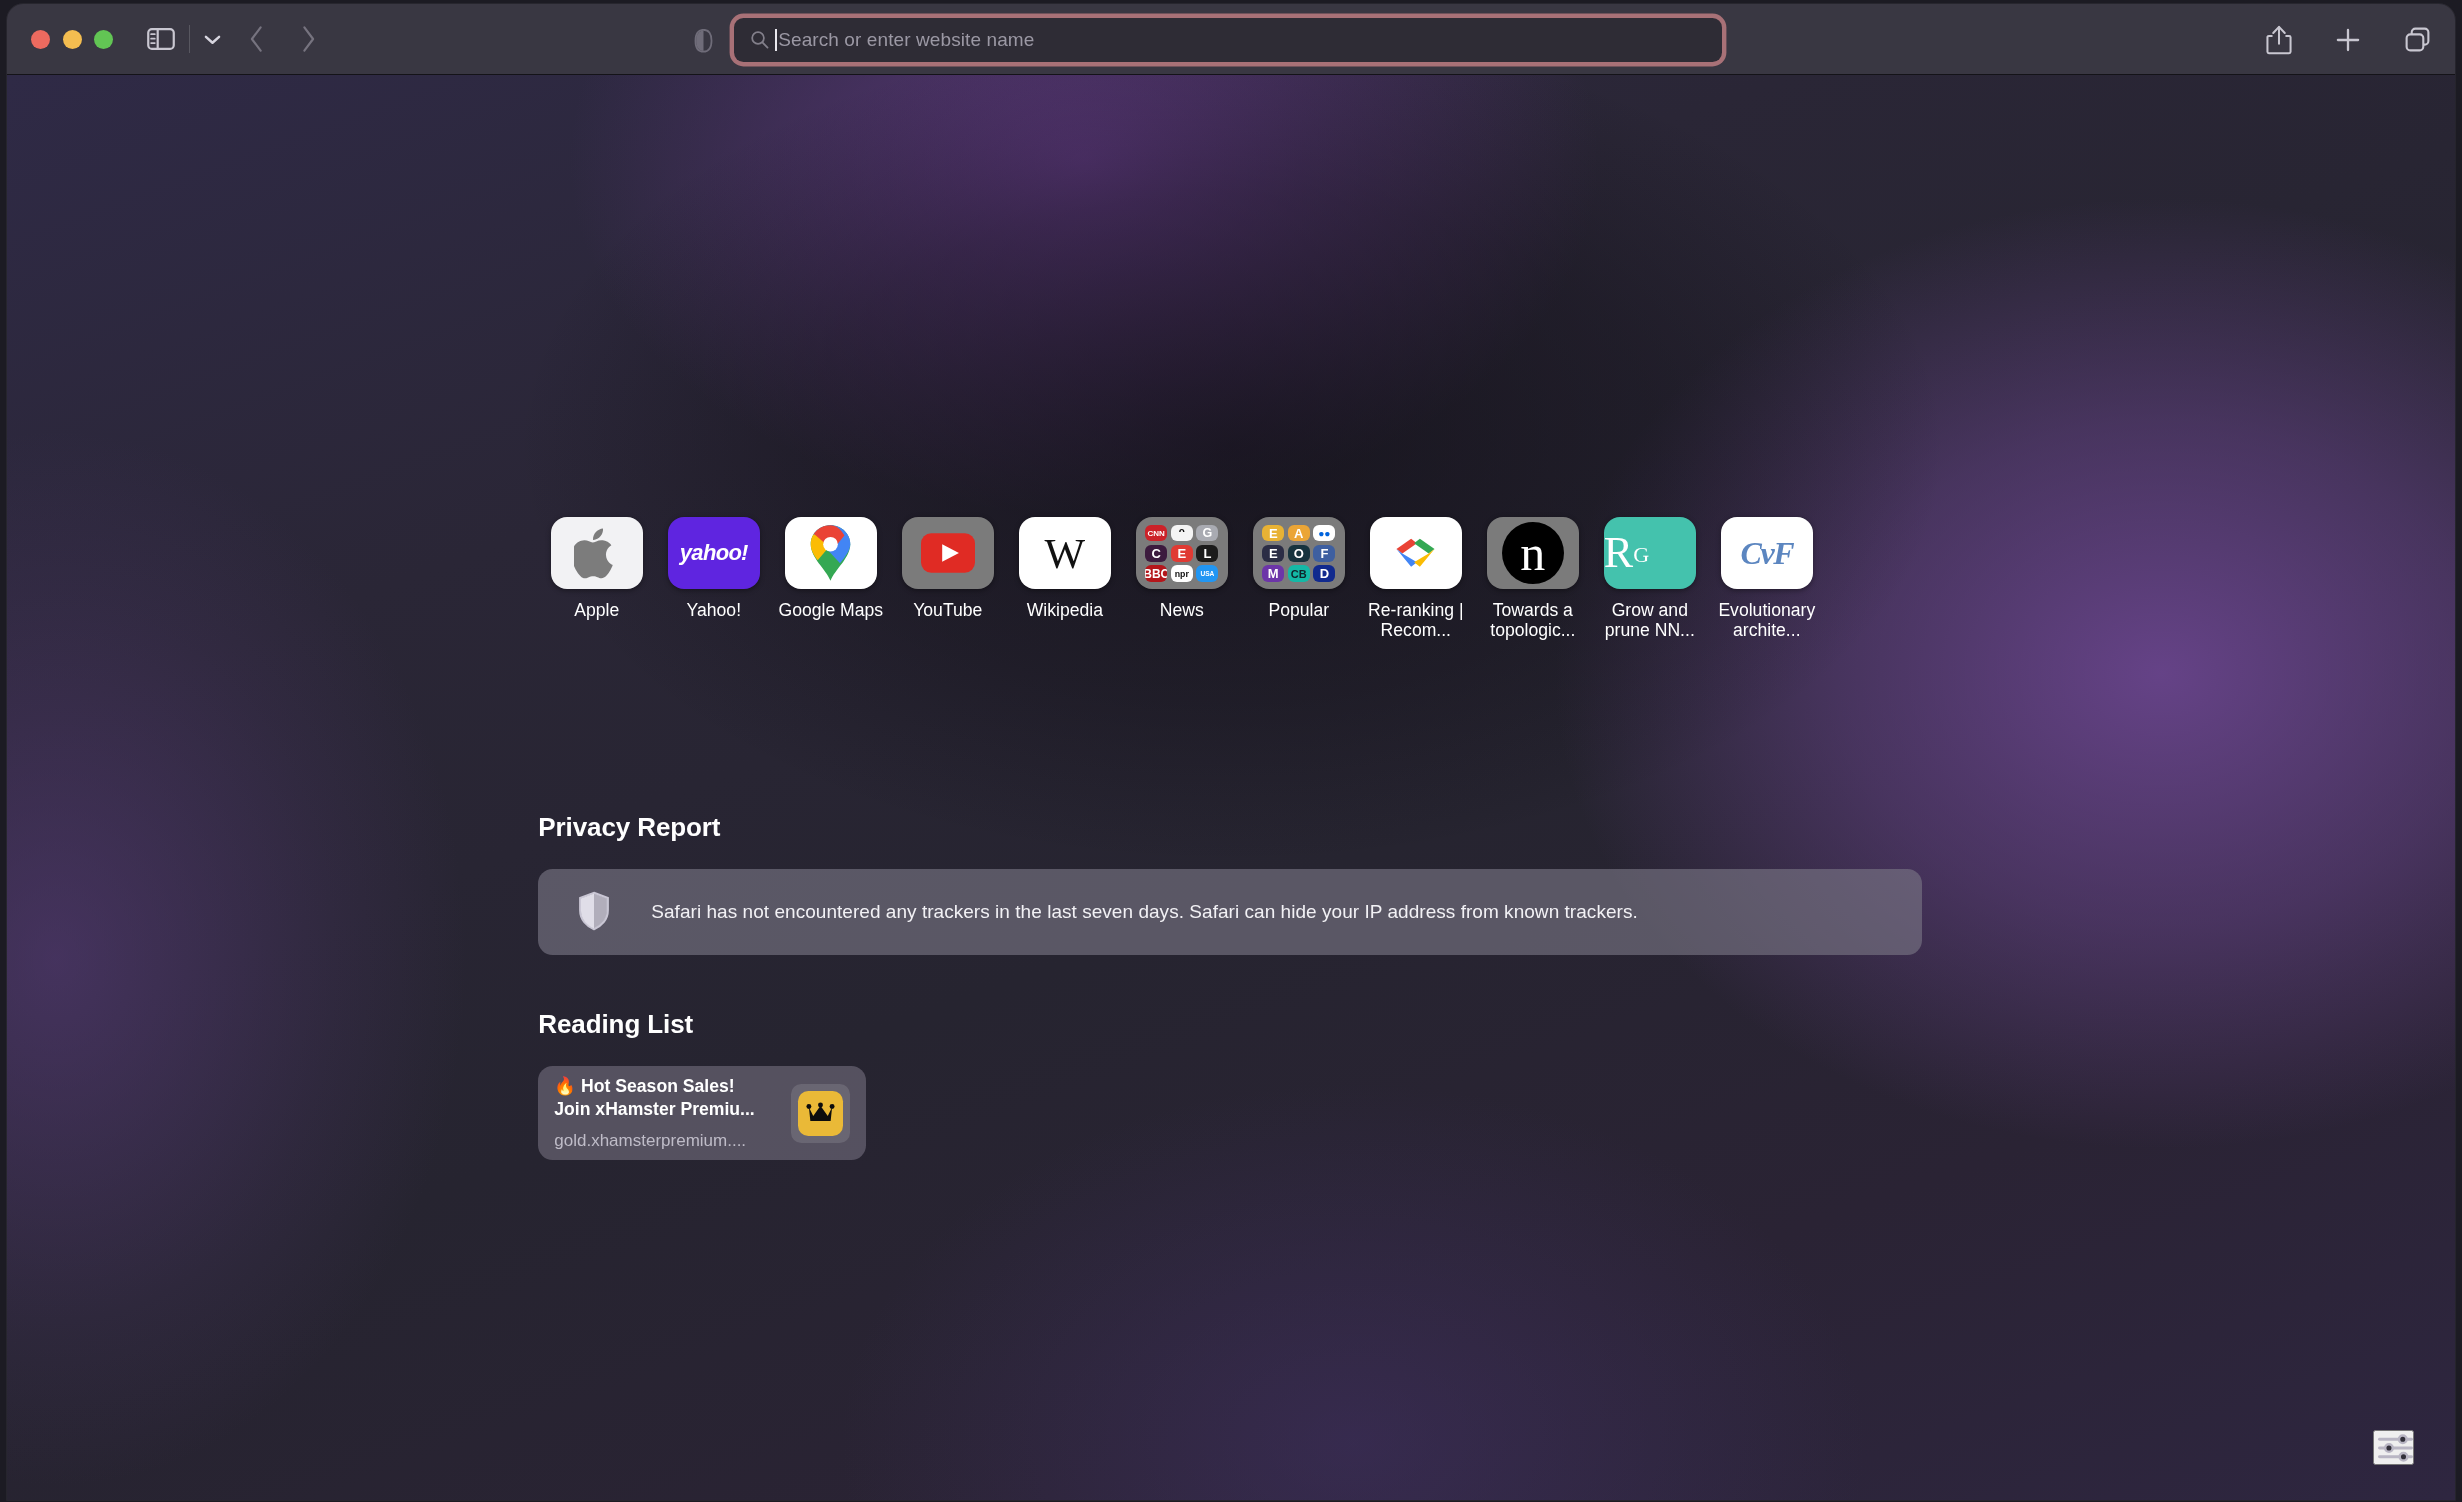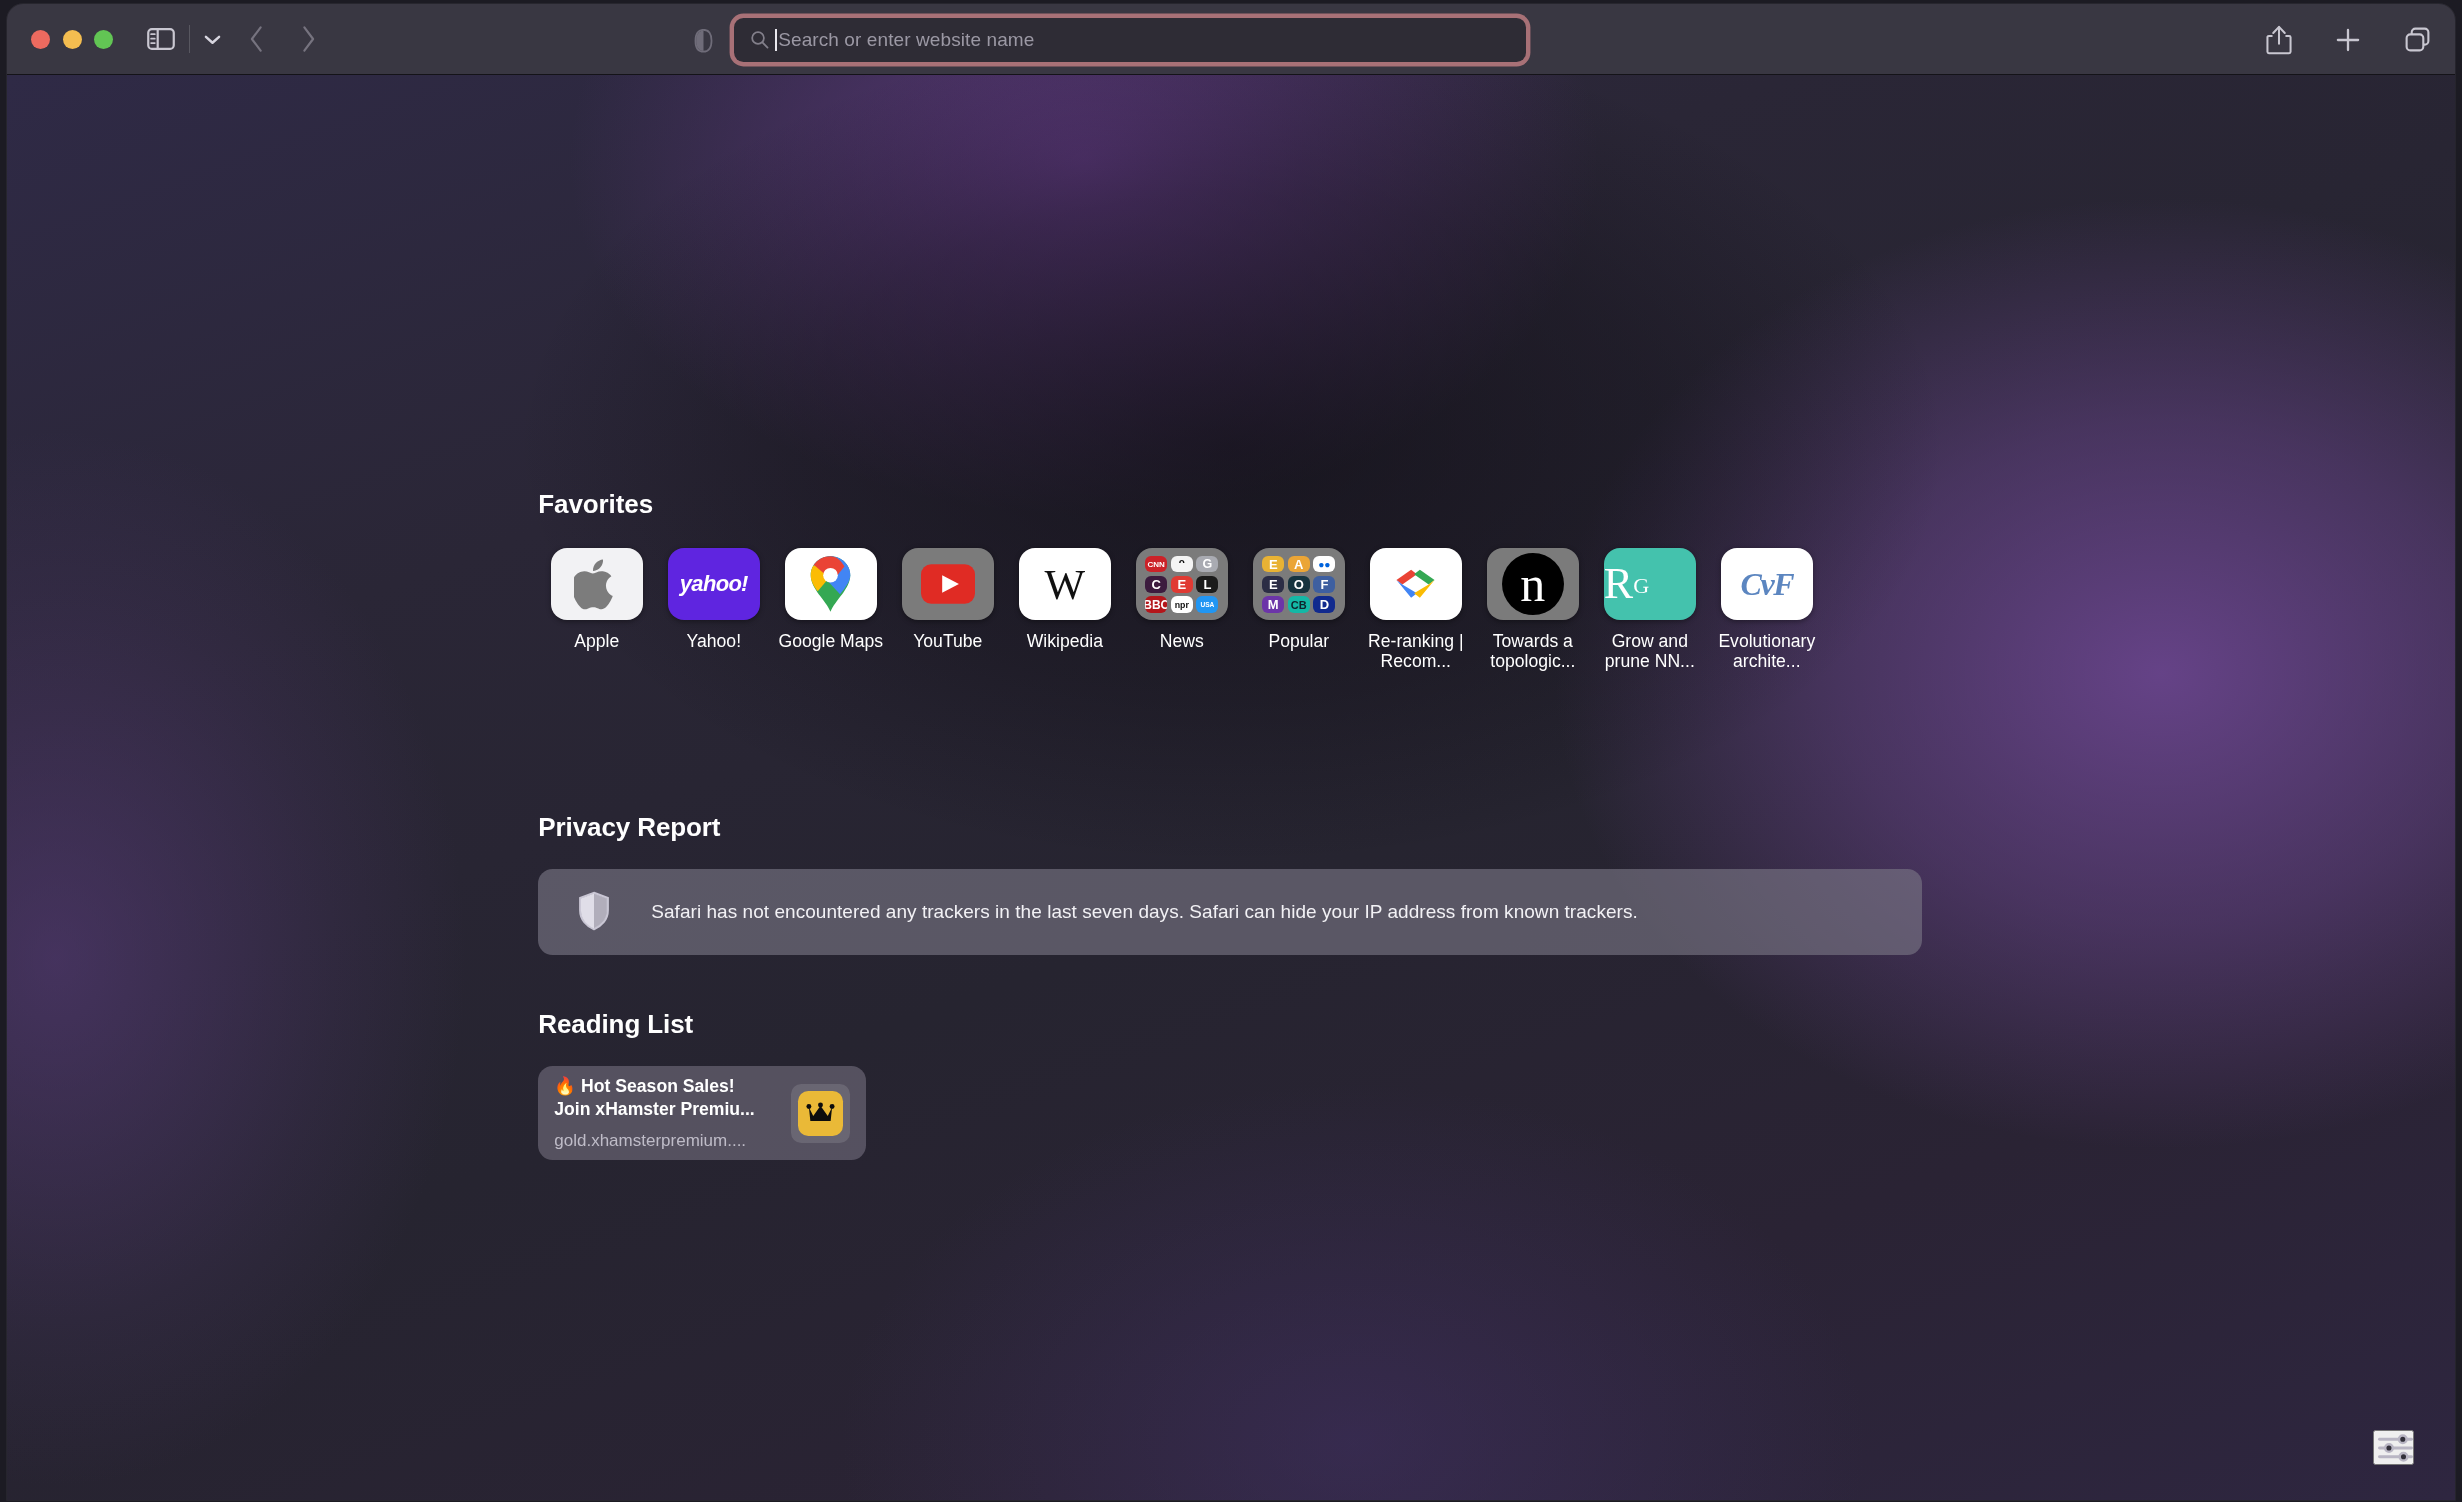--- a/index.html
+++ b/index.html
@@ -78,21 +78,21 @@
   }
   .chev-btn { width: 25px; height: 29px; }
   .nav-btn { width: 38px; height: 35px; margin-left: 13px; }
   .nav-btn:first-of-type { margin-left: 20.5px; }
 
   
   .urlbar-wrap {
     position: absolute;
     left: 727px;
     top: 14px;
-    width: 792px;
+    width: 988px;
     height: 44px;
   }
   .urlbar {
     position: absolute;
     inset: 0;
     background: #2e2c35;
     border-radius: 9.5px;
     box-shadow: 0 0 0 4.4px rgba(193,126,130,0.82);
     display: flex;
     align-items: center;
@@ -407,21 +407,20 @@
             <rect x="12" y="5" width="23" height="22" rx="5" fill="none" stroke="#c9c7d1" stroke-width="2.9"></rect>
             <rect x="5" y="13" width="23" height="22" rx="5" fill="#393742" stroke="#c9c7d1" stroke-width="2.9"></rect>
           </svg>
         </button>
       </div>
     </div>
 
     <div class="page">
 
       <div id="fav-section">
-        <div class="section-title">Favorites</div>
         <div class="fav-grid" id="fav-grid">
             <div class="fav-item">
               <div class="fav-tile" style="background: rgb(242, 242, 244);">
                 <div style="display: flex; align-items: center; justify-content: center; width: 100%; height: 100%;">
                   <svg width="45" height="53" viewBox="0 0 62 72">
                     <path d="M44 38 c0 -9 7 -13 7.5 -13.4 c-4 -6 -10.4 -6.8 -12.7 -6.9 c-5.4 -0.55 -10.5 3.2 -13.2 3.2 c-2.7 0 -6.9 -3.1 -11.4 -3 c-5.85 0.1 -11.25 3.4 -14.25 8.65 c-6.1 10.6 -1.55 26.3 4.4 34.9 c2.9 4.2 6.35 8.9 10.9 8.75 c4.4 -0.18 6.05 -2.85 11.35 -2.85 c5.3 0 6.8 2.85 11.4 2.75 c4.7 -0.08 7.7 -4.3 10.55 -8.5 c3.35 -4.9 4.7 -9.6 4.78 -9.85 c-0.1 -0.05 -9.2 -3.55 -9.3 -14.05 Z" fill="#7c7c7c"></path>
                     <path d="M36.4 12.4 c2.4 -2.9 4 -6.95 3.55 -11 c-3.45 0.14 -7.6 2.3 -10.1 5.2 c-2.2 2.55 -4.15 6.7 -3.6 10.65 c3.85 0.3 7.75 -1.95 10.15 -4.85 Z" fill="#7c7c7c"></path>
                   </svg>
                 </div>
               </div>

